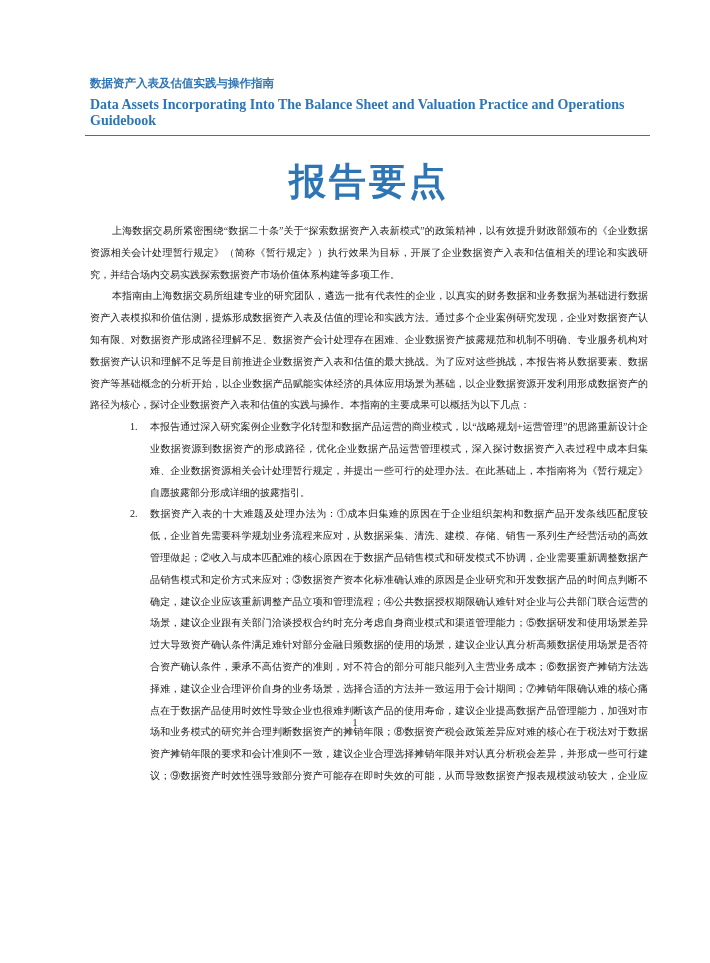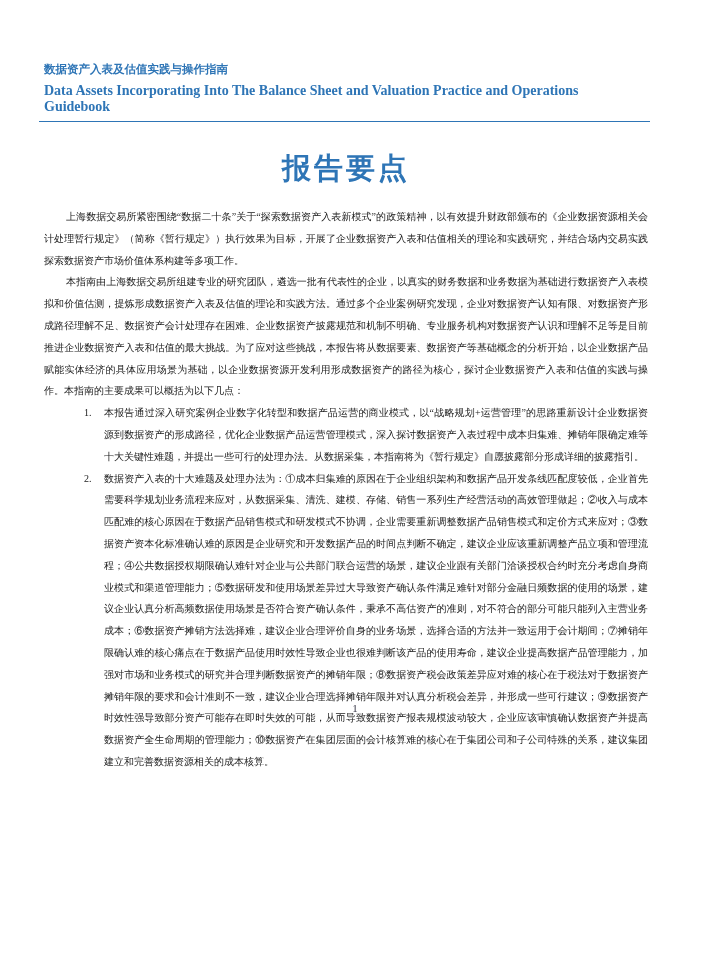--- a/index.html
+++ b/index.html
@@ -4,24 +4,24 @@
 <style>
   html, body {
     margin: 0;
     padding: 0;
     background: #ffffff;
   }
   .page {
     position: relative;
     width: 710px;
     height: 766px;
-    margin: 4px auto;
+    margin: 18px auto;
     background: #ffffff;
     box-sizing: border-box;
-    padding: 57px 62px 0 44px;
+    padding: 57px 62px 0 90px;
     font-family: "Liberation Serif", "DejaVu Serif", serif;
     overflow: hidden;
   }
   
   .doc-header {
     margin-left: -5px;
     margin-right: -2px;
     padding: 0 5px 6px 5px;
     border-bottom: 1.5px solid #2E75B6;
   }
@@ -35,21 +35,21 @@
     margin-top: 6px;
     font-size: 14px;
     font-weight: bold;
     color: #2E75B6;
     line-height: 16px;
   }
   
   .doc-title {
     margin: 27px 0 0 0;
     text-align: center;
-    font-size: 29px;
+    font-size: 37px;
     font-weight: bold;
     letter-spacing: 3px;
     color: #2E75B6;
     line-height: 38px;
   }
   
   .doc-body {
     margin-top: 19px;
     font-size: 10px;
     line-height: 21.8px;
@@ -92,21 +92,21 @@
 
   <main>
     <h1 class="doc-title">报告要点</h1>
 
     <div class="doc-body">
       <p class="para">上海数据交易所紧密围绕“数据二十条”关于“探索数据资产入表新模式”的政策精神，以有效提升财政部颁布的《企业数据资源相关会计处理暂行规定》（简称《暂行规定》）执行效果为目标，开展了企业数据资产入表和估值相关的理论和实践研究，并结合场内交易实践探索数据资产市场价值体系构建等多项工作。</p>
       <p class="para">本指南由上海数据交易所组建专业的研究团队，遴选一批有代表性的企业，以真实的财务数据和业务数据为基础进行数据资产入表模拟和价值估测，提炼形成数据资产入表及估值的理论和实践方法。通过多个企业案例研究发现，企业对数据资产认知有限、对数据资产形成路径理解不足、数据资产会计处理存在困难、企业数据资产披露规范和机制不明确、专业服务机构对数据资产认识和理解不足等是目前推进企业数据资产入表和估值的最大挑战。为了应对这些挑战，本报告将从数据要素、数据资产等基础概念的分析开始，以企业数据产品赋能实体经济的具体应用场景为基础，以企业数据资源开发利用形成数据资产的路径为核心，探讨企业数据资产入表和估值的实践与操作。本指南的主要成果可以概括为以下几点：</p>
 
       <div class="num-item">
         <span class="num">1.</span>
-        <span>本报告通过深入研究案例企业数字化转型和数据产品运营的商业模式，以“战略规划+运营管理”的思路重新设计企业数据资源到数据资产的形成路径，优化企业数据产品运营管理模式，深入探讨数据资产入表过程中成本归集难、摊销年限确定难等十大关键性难题，并提出一些可行的处理办法。从数据采集，本指南将为《暂行规定》自愿披露部分形成详细的披露指引。</span>
+        <span>本报告通过深入研究案例企业数字化转型和数据产品运营的商业模式，以“战略规划+运营管理”的思路重新设计企业数据资源到数据资产的形成路径，优化企业数据产品运营管理模式，深入探讨数据资产入表过程中成本归集难、企业数据资源相关会计处理暂行规定，并提出一些可行的处理办法。在此基础上，本指南将为《暂行规定》自愿披露部分形成详细的披露指引。</span>
       </div>
 
       <div class="num-item">
         <span class="num">2.</span>
         <span>数据资产入表的十大难题及处理办法为：①成本归集难的原因在于企业组织架构和数据产品开发条线匹配度较低，企业首先需要科学规划业务流程来应对，从数据采集、清洗、建模、存储、销售一系列生产经营活动的高效管理做起；②收入与成本匹配难的核心原因在于数据产品销售模式和研发模式不协调，企业需要重新调整数据产品销售模式和定价方式来应对；③数据资产资本化标准确认难的原因是企业研究和开发数据产品的时间点判断不确定，建议企业应该重新调整产品立项和管理流程；④公共数据授权期限确认难针对企业与公共部门联合运营的场景，建议企业跟有关部门洽谈授权合约时充分考虑自身商业模式和渠道管理能力；⑤数据研发和使用场景差异过大导致资产确认条件满足难针对部分金融日频数据的使用的场景，建议企业认真分析高频数据使用场景是否符合资产确认条件，秉承不高估资产的准则，对不符合的部分可能只能列入主营业务成本；⑥数据资产摊销方法选择难，建议企业合理评价自身的业务场景，选择合适的方法并一致运用于会计期间；⑦摊销年限确认难的核心痛点在于数据产品使用时效性导致企业也很难判断该产品的使用寿命，建议企业提高数据产品管理能力，加强对市场和业务模式的研究并合理判断数据资产的摊销年限；⑧数据资产税会政策差异应对难的核心在于税法对于数据资产摊销年限的要求和会计准则不一致，建议企业合理选择摊销年限并对认真分析税会差异，并形成一些可行建议；⑨数据资产时效性强导致部分资产可能存在即时失效的可能，从而导致数据资产报表规模波动较大，企业应该审慎确认数据资产并提高数据资产全生命周期的管理能力；⑩数据资产在集团层面的会计核算难的核心在于集团公司和子公司特殊的关系，建议集团建立和完善数据资源相关的成本核算。</span>
       </div>
     </div>
   </main>
 
   <footer class="doc-footer">

